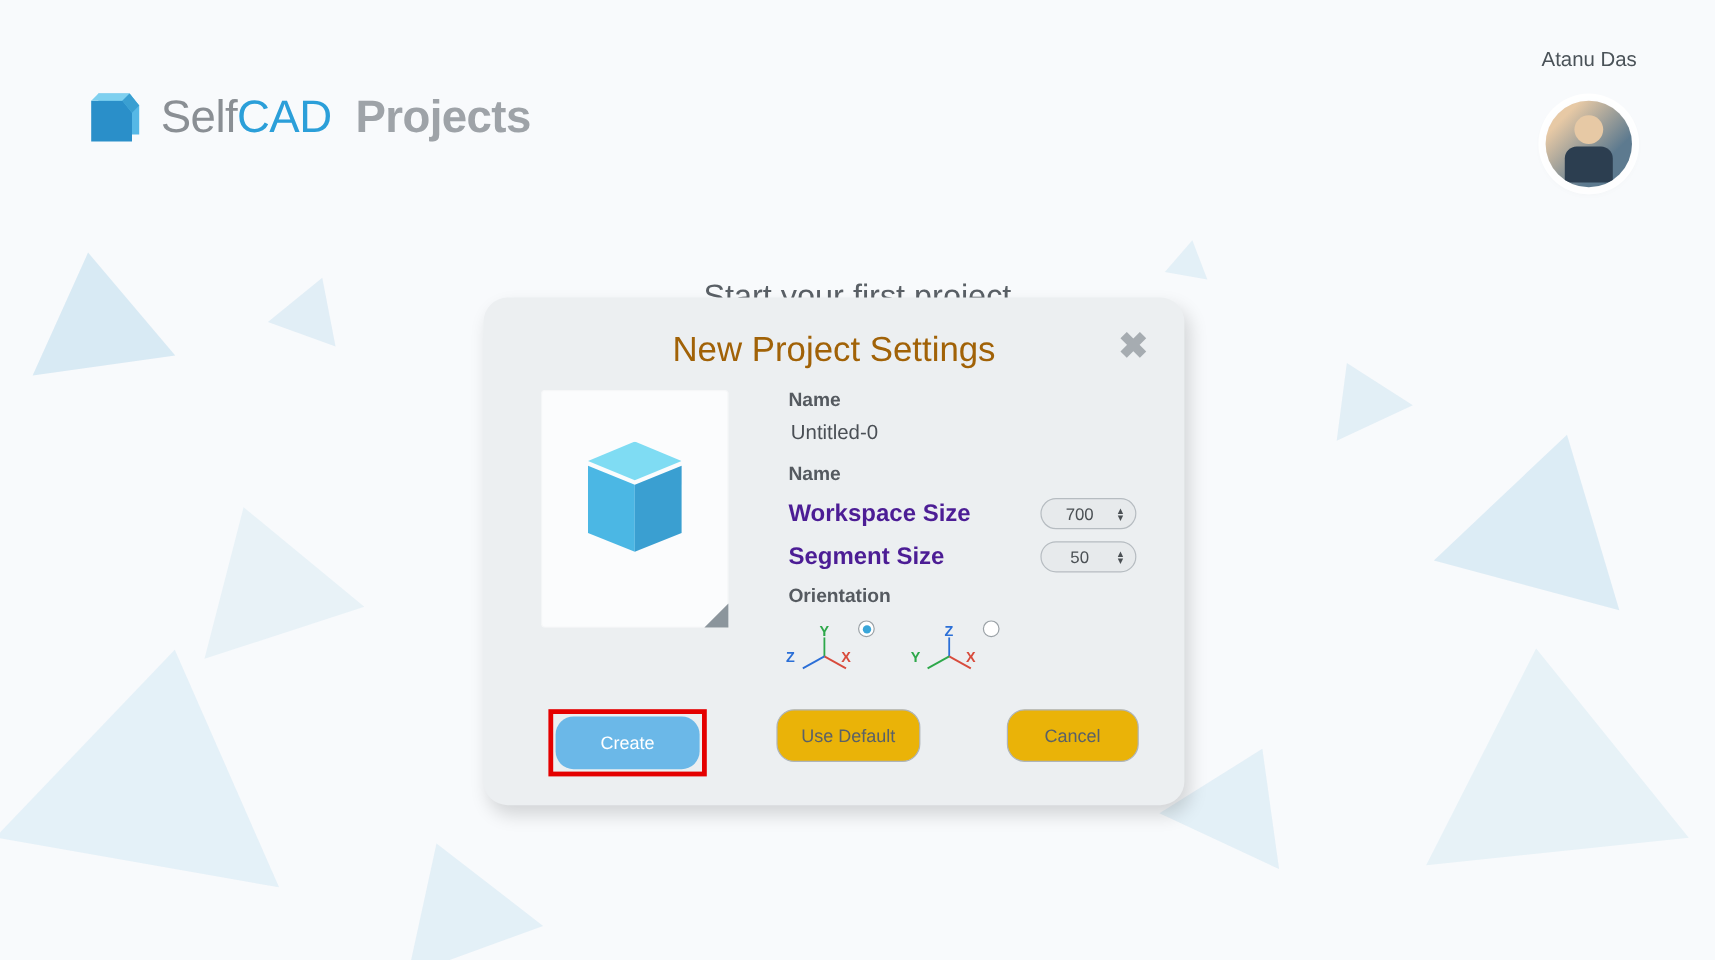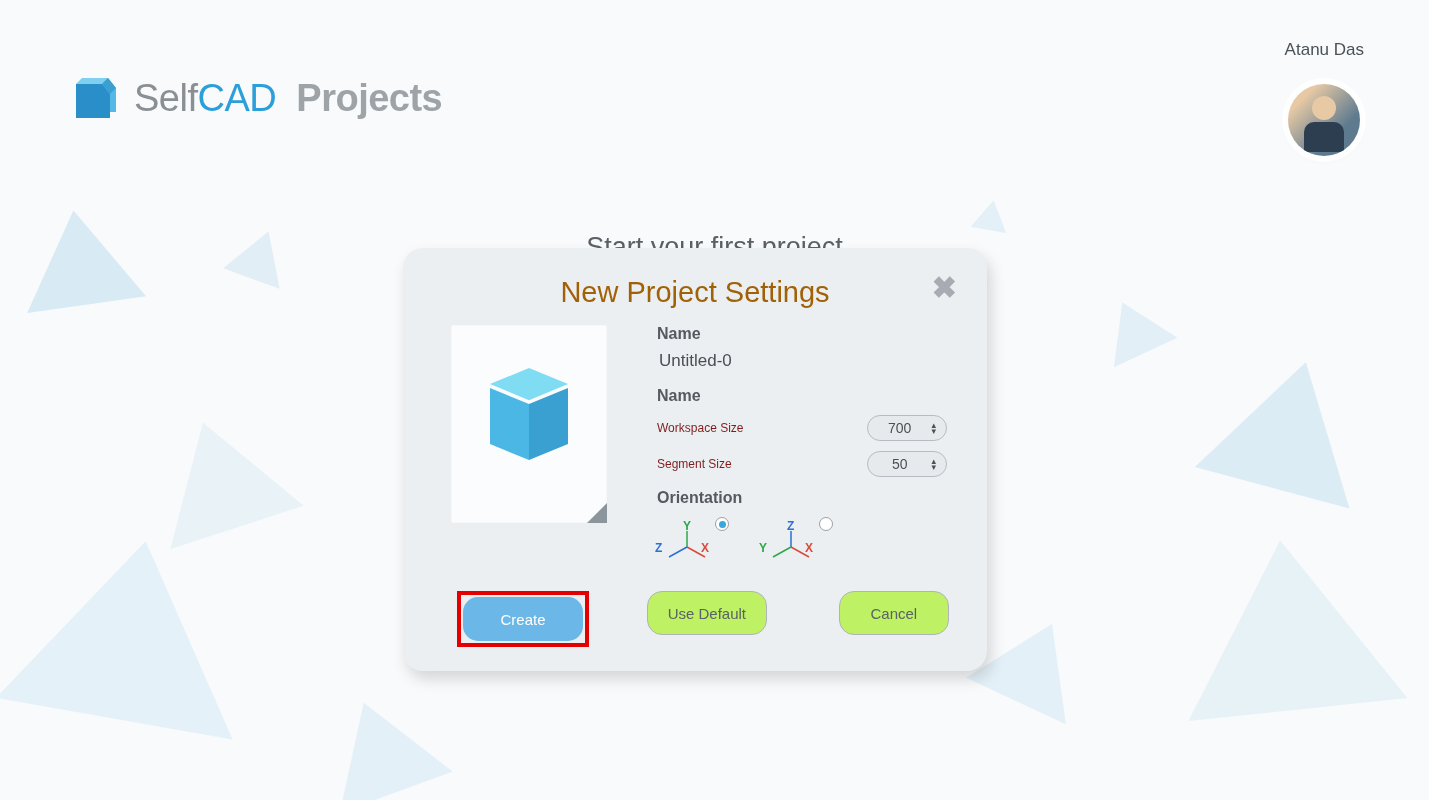--- a/index.html
+++ b/index.html
@@ -148,21 +148,21 @@
     background:#3a9fd1;
     transform: skewY(-22deg);
   }
 
   
   .form { flex:1; color:#5a6167; font-size:16px; }
   .form-section { margin-bottom: 4px; }
   .form-label { font-weight:600; font-size:16px; margin-bottom:8px; color:#555a60; }
   .form-value { font-size:17px; color:#4a4f55; margin-bottom:16px; padding-left:2px;}
   .row { display:flex; align-items:center; justify-content:space-between; margin-bottom:10px;}
-  .row-label { color:#7f1d1d; font-size:12px; }
+  .row-label { color:#4c1d95; font-size:20px;font-weight:bold; }
   .spinner {
     display:flex; align-items:center;
     width:80px; height:26px;
     border:1px solid #b6bcc1;
     border-radius:13px;
     background:#e7eaec;
     padding:0 6px 0 0;
     justify-content:space-between;
     font-size:14px; color:#4b5054;
   }
@@ -204,21 +204,21 @@
     color:#fff;
     border:none;
   }
   .btn-create-wrap{
     border:4px solid #e40000;
     padding:2px;
     display:inline-flex;
   }
   .btn-outline{
     width:128px;
-    background:#bef264;
+    background:#eab308;
     color:#5a6167;
     border:1.5px solid #aeb4b9;
   }
   .btn-cancel{ width:118px; }
   .btn-default{ width:128px; margin-left:36px;}
   .btn-cancel{ margin-left:50px;}
 </style>
 </head>
 <body>
 

